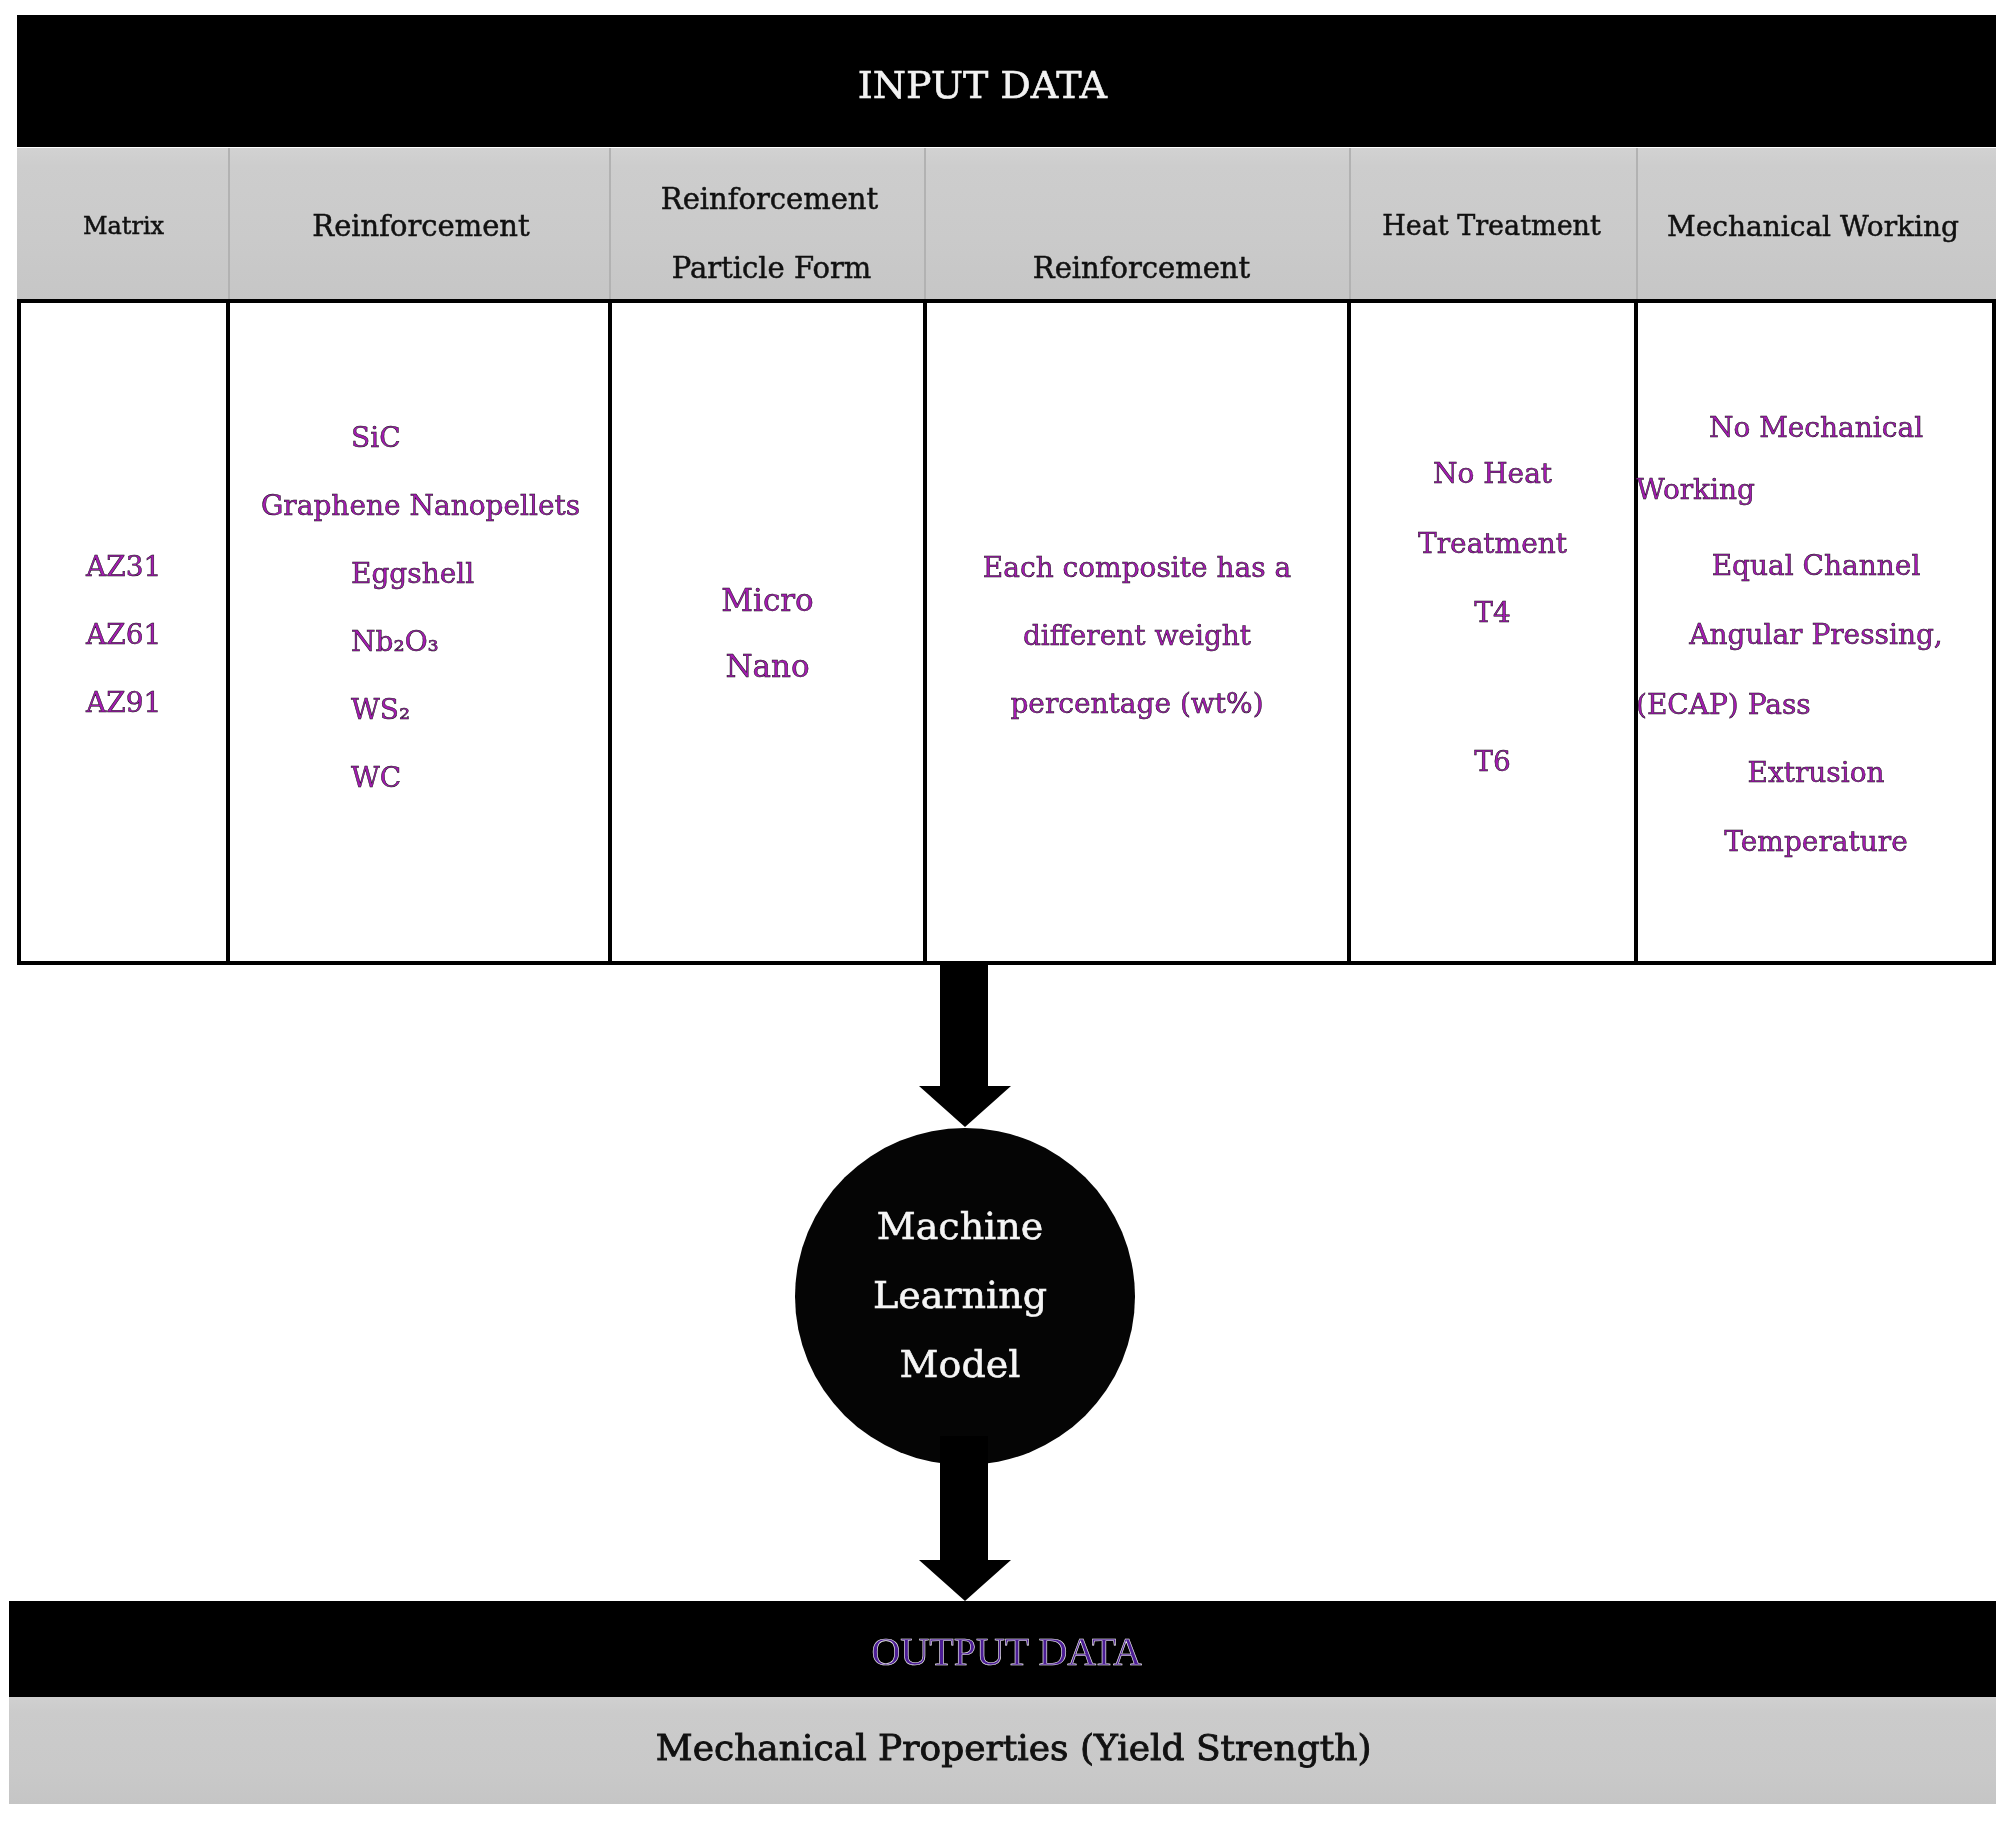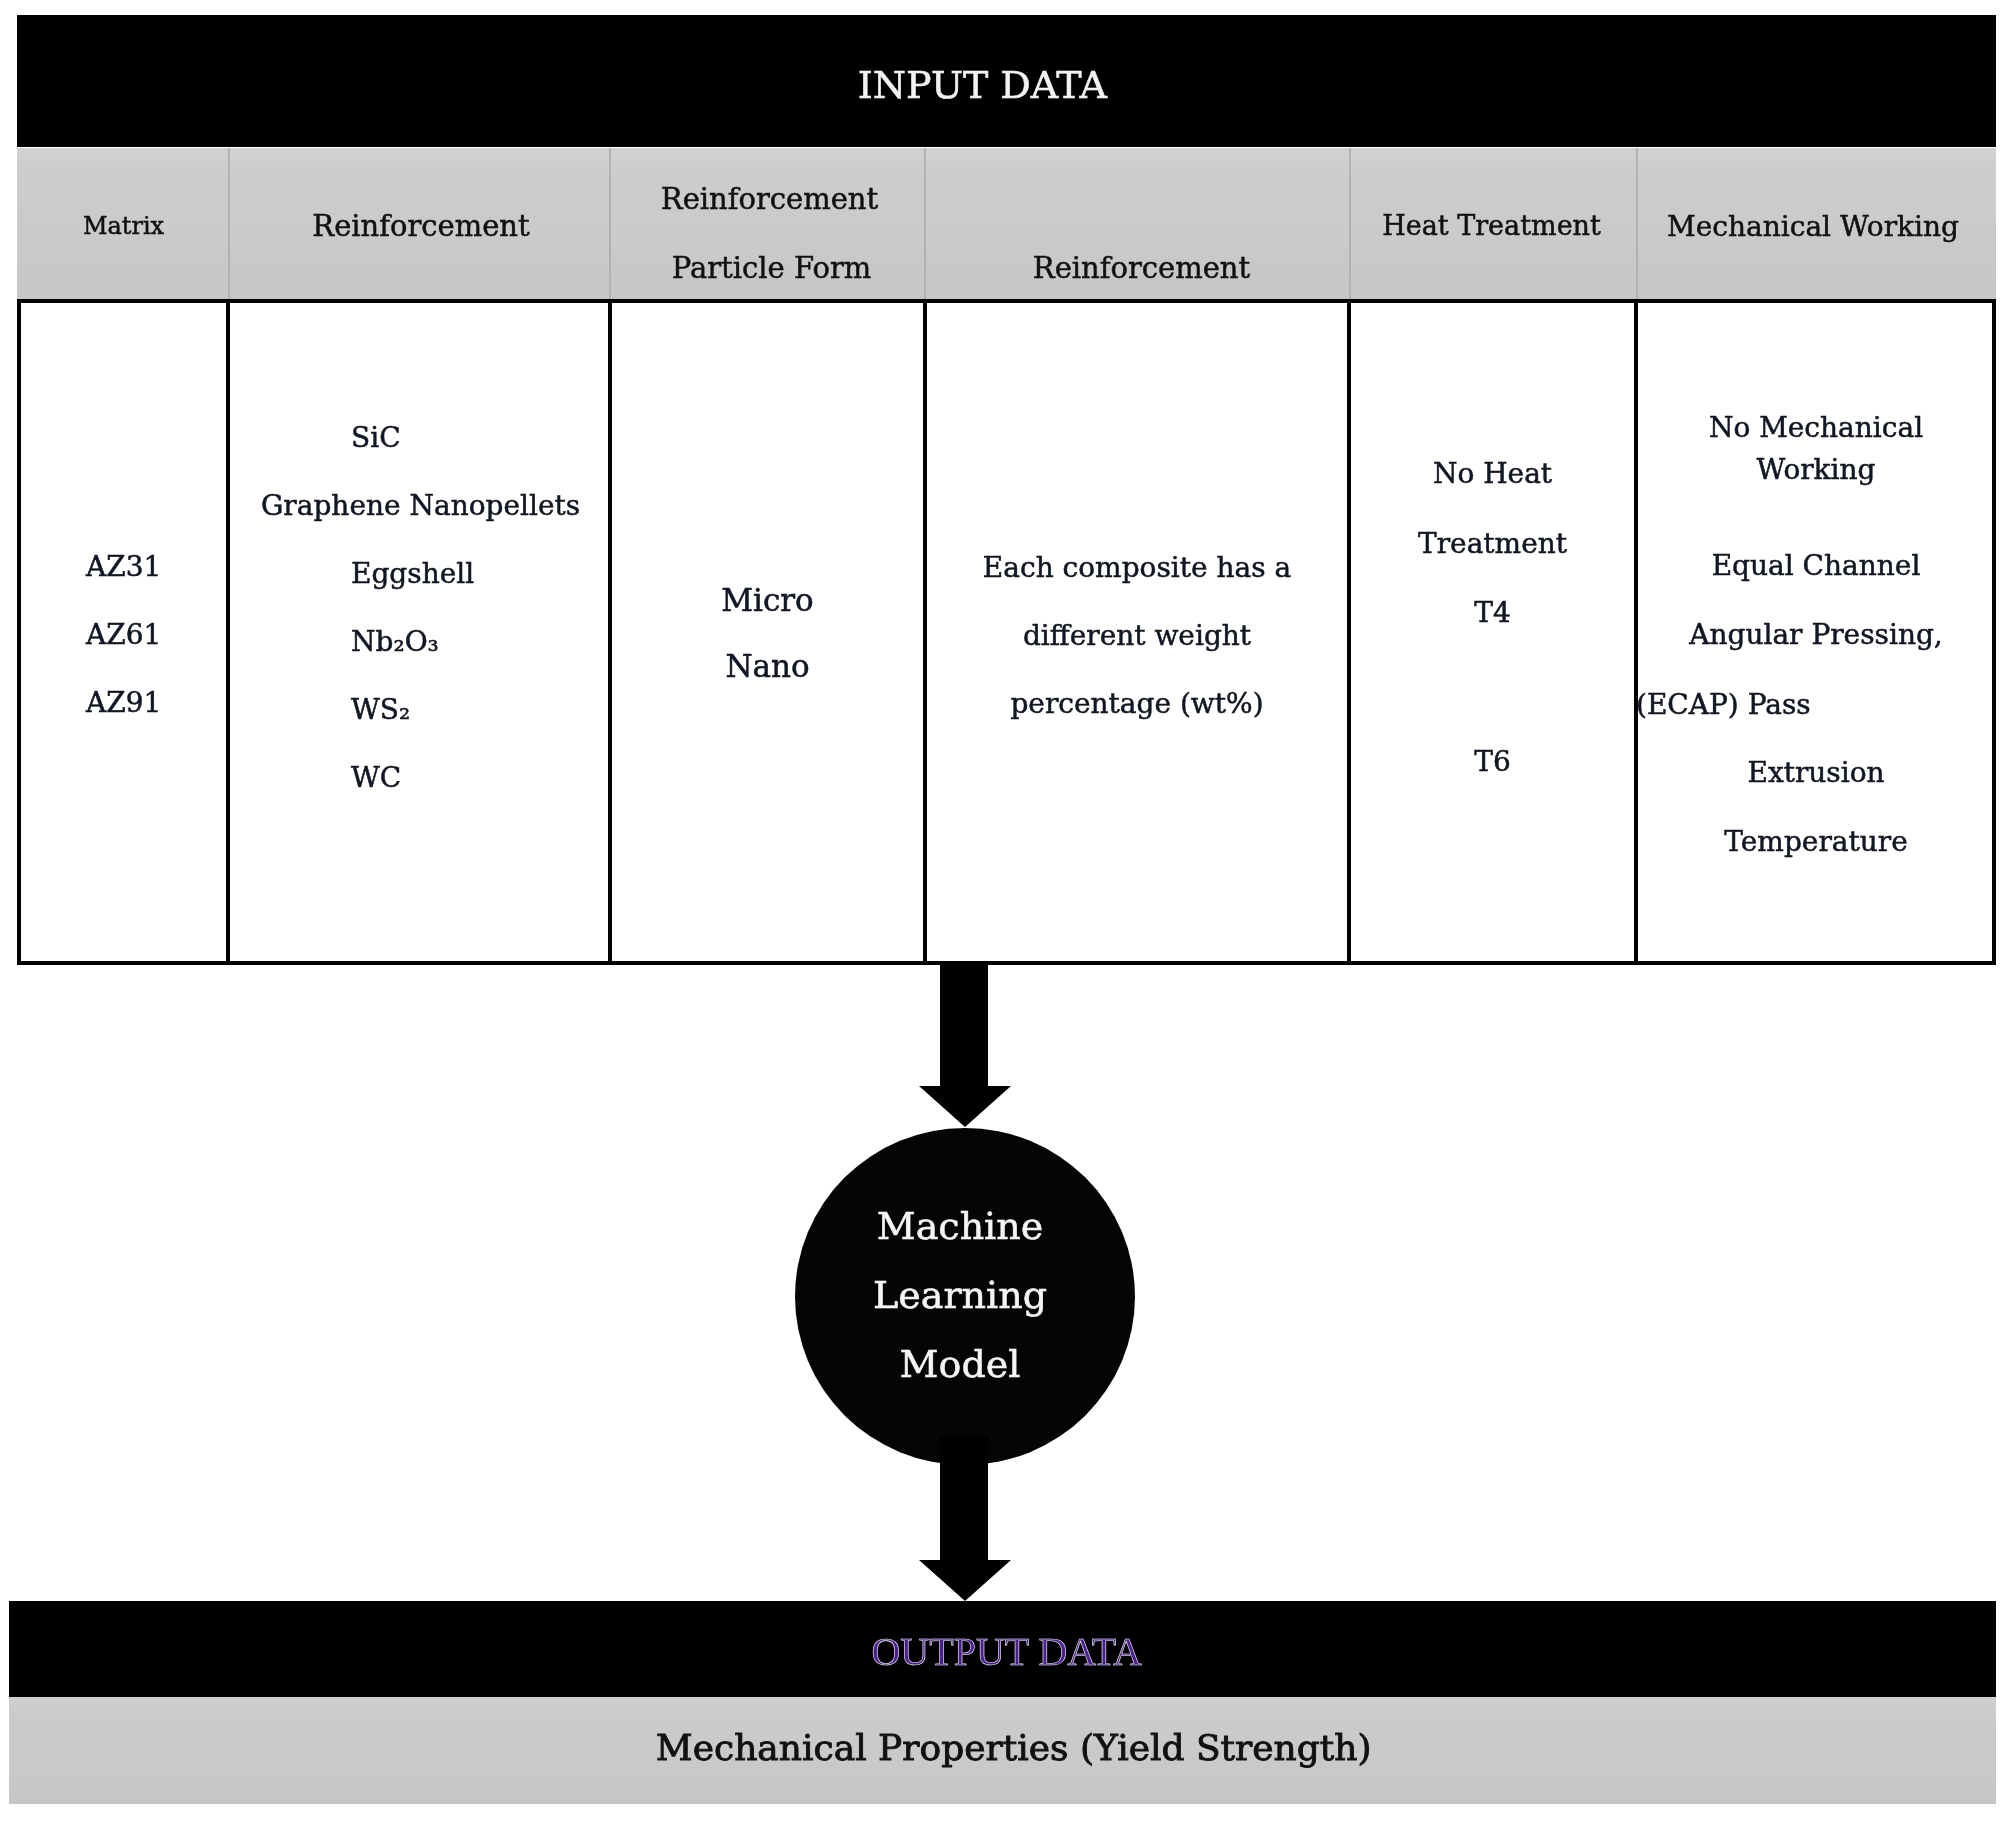--- a/index.html
+++ b/index.html
@@ -20,21 +20,21 @@
       background:linear-gradient(180deg,#d2d2d2 0%,#cdcdcd 12%,#cacaca 60%,#c6c6c6 100%);}
   .hline{position:absolute;font-size:29px;color:#111111;line-height:35px;
          text-align:center;white-space:nowrap;
          -webkit-text-stroke:0.5px #111111;}
   .hsep{position:absolute;top:148px;width:1.7px;height:152px;background:#b2b2b2;}
 
   
   .bodybox{position:absolute;top:299px;height:666px;background:#ffffff;
            border:2.3px solid #000000;border-top-width:4.6px;border-bottom-width:4.6px;
            box-sizing:border-box;}
-  .bodytext{position:absolute;font-size:28px;color:#0f172a;line-height:68px;
+  .bodytext{position:absolute;font-size:28px;color:#a21caf;line-height:68px;
             white-space:nowrap;-webkit-text-stroke:0.5px #111111;}
 
   
   .arrowshaft{position:absolute;background:#000000;}
   .arrowhead{position:absolute;width:0;height:0;
              border-left:46px solid transparent;
              border-right:46px solid transparent;border-top:41px solid #000000;}
 
   
   #ml-circle{left:795px;top:1128px;width:340px;height:337px;border-radius:50%;
@@ -115,21 +115,21 @@
   <div class="bodytext" style="left:925px;width:424px;text-align:center;top:534px">Each composite has a</div>
   <div class="bodytext" style="left:925px;width:424px;text-align:center;top:602px">different weight</div>
   <div class="bodytext" style="left:925px;width:424px;text-align:center;top:670px">percentage (wt%)</div>
 
   <div class="bodytext" style="left:1349px;width:287px;text-align:center;top:440px">No Heat</div>
   <div class="bodytext" style="left:1349px;width:287px;text-align:center;top:510px">Treatment</div>
   <div class="bodytext" style="left:1349px;width:287px;text-align:center;top:579px">T4</div>
   <div class="bodytext" style="left:1349px;width:287px;text-align:center;top:728px">T6</div>
 
   <div class="bodytext" style="left:1636px;width:360px;text-align:center;top:394px">No Mechanical</div>
-  <div class="bodytext" style="left:1636px;width:360px;text-align:center;top:436px">Working</div>
+  <div class="bodytext" style="left:1636px;width:360px;text-align:left;top:456px">Working</div>
   <div class="bodytext" style="left:1636px;width:360px;text-align:center;top:532px">Equal Channel</div>
   <div class="bodytext" style="left:1636px;width:360px;text-align:center;top:601px">Angular Pressing,</div>
   <div class="bodytext" style="left:1636px;width:360px;top:671px">(ECAP) Pass</div>
   <div class="bodytext" style="left:1636px;width:360px;text-align:center;top:739px">Extrusion</div>
   <div class="bodytext" style="left:1636px;width:360px;text-align:center;top:808px">Temperature</div>
 
   <div class="arrowshaft" style="left:940px;top:965px;width:48px;height:121px"></div>
   <div class="arrowhead" style="left:919px;top:1086px"></div>
 
   <div class="abs" id="ml-circle"></div>

